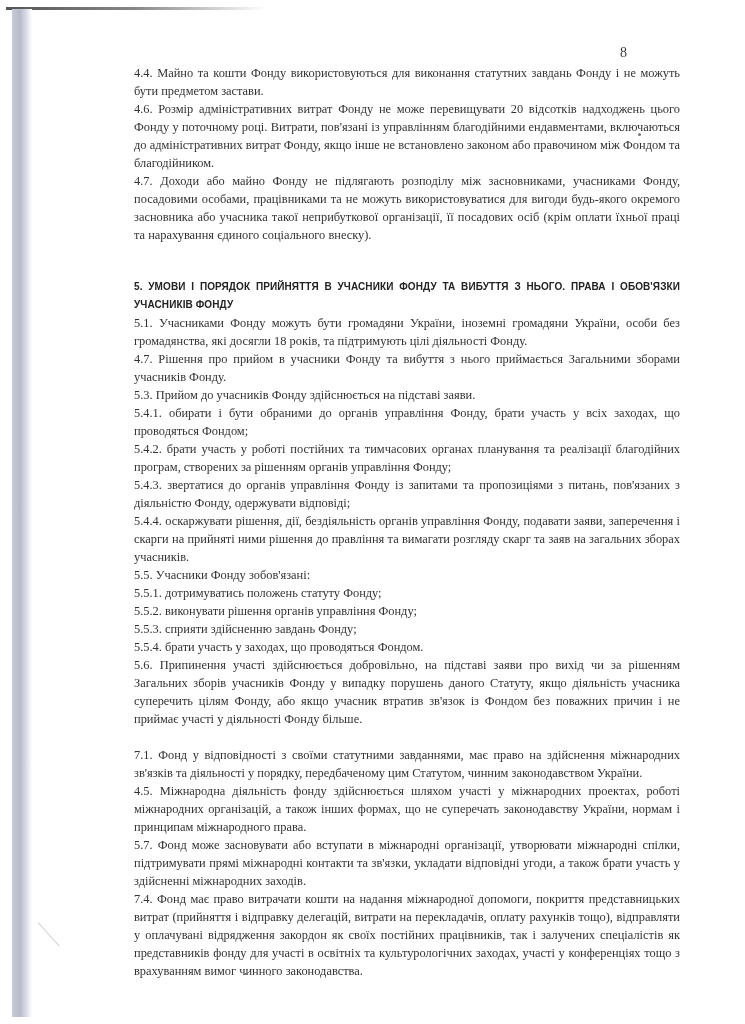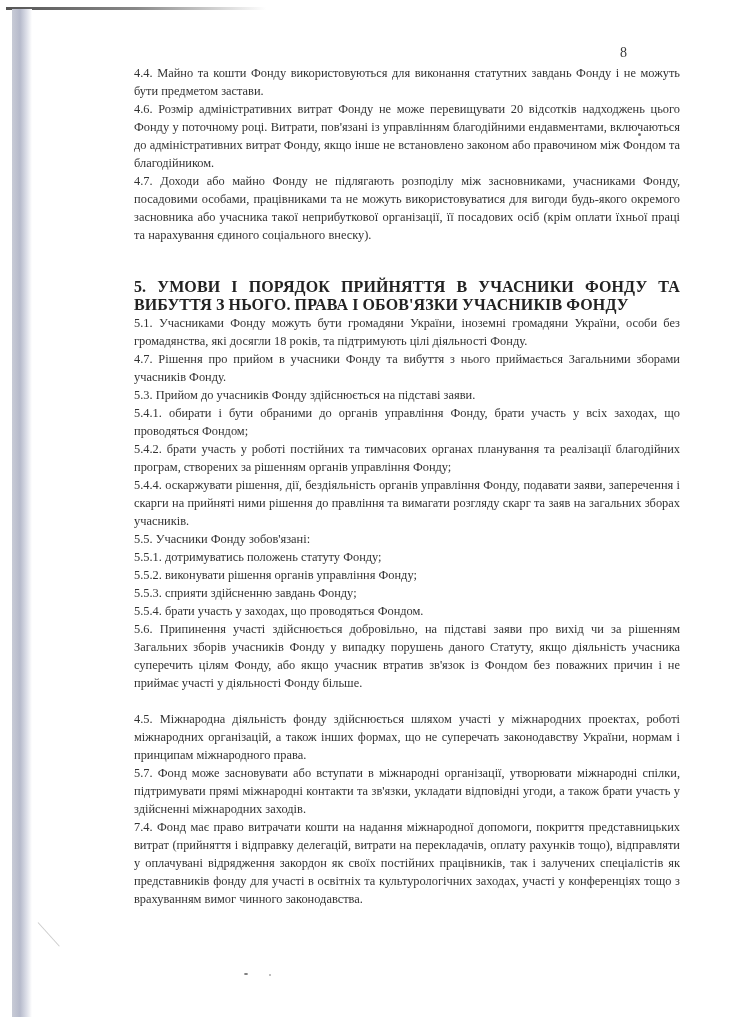--- a/index.html
+++ b/index.html
@@ -50,23 +50,23 @@
       margin-left: 31px;
     }
     .para {
       margin: 0;
     }
     .para.last-line-left {
       text-align-last: left;
     }
     .heading {
       margin: 0;
-      font-family: Liberation Serif, serif;
+      font-family: Liberation Sans, sans-serif;
       font-weight: bold;
-      font-size: 16px;
+      font-size: 10px;
       line-height: 18px;
       color: #222;
       letter-spacing: 0.1px;
     }
     .gap-lg { height: 34px; }
     .gap-md { height: 18px; }
     .speck {
       position: absolute;
       background: #777;
       border-radius: 50%;
@@ -100,32 +100,34 @@
 
   <div class="gap-lg"></div>
 
   <section>
     <h2 class="heading">5. УМОВИ І ПОРЯДОК ПРИЙНЯТТЯ В УЧАСНИКИ ФОНДУ ТА ВИБУТТЯ З НЬОГО. ПРАВА І ОБОВ'ЯЗКИ УЧАСНИКІВ ФОНДУ</h2>
     <p class="para last-line-left">5.1. Учасниками Фонду можуть бути громадяни України, іноземні громадяни України, особи без громадянства, які досягли 18 років, та підтримують цілі діяльності Фонду.</p>
     <p class="para last-line-left">4.7. Рішення про прийом в учасники Фонду та вибуття з нього приймається Загальними зборами учасників Фонду.</p>
     <p class="para last-line-left">5.3. Прийом до учасників Фонду здійснюється на підставі заяви.</p>
     <p class="para last-line-left">5.4.1. обирати і бути обраними до органів управління Фонду, брати участь у всіх заходах, що проводяться Фондом;</p>
     <p class="para last-line-left">5.4.2. брати участь у роботі постійних та тимчасових органах планування та реалізації благодійних програм, створених за рішенням органів управління Фонду;</p>
+    <p class="para last-line-left">5.4.3. звертатися до органів управління Фонду із запитами та пропозиціями з питань, пов'язаних з діяльністю Фонду, одержувати відповіді;</p>
     <p class="para last-line-left">5.4.4. оскаржувати рішення, дії, бездіяльність органів управління Фонду, подавати заяви, заперечення і скарги на прийняті ними рішення до правління та вимагати розгляду скарг та заяв на загальних зборах учасників.</p>
     <p class="para last-line-left">5.5. Учасники Фонду зобов'язані:</p>
     <p class="para last-line-left">5.5.1. дотримуватись положень статуту Фонду;</p>
     <p class="para last-line-left">5.5.2. виконувати рішення органів управління Фонду;</p>
     <p class="para last-line-left">5.5.3. сприяти здійсненню завдань Фонду;</p>
     <p class="para last-line-left">5.5.4. брати участь у заходах, що проводяться Фондом.</p>
     <p class="para last-line-left">5.6. Припинення участі здійснюється добровільно, на підставі заяви про вихід чи за рішенням Загальних зборів учасників Фонду у випадку порушень даного Статуту, якщо діяльність учасника суперечить цілям Фонду, або якщо учасник втратив зв'язок із Фондом без поважних причин і не приймає участі у діяльності Фонду більше.</p>
   </section>
 
   <div class="gap-md"></div>
 
   <section>
+    <p class="para last-line-left">7.1. Фонд у відповідності з своїми статутними завданнями, має право на здійснення міжнародних зв'язків та діяльності у порядку, передбаченому цим Статутом, чинним законодавством України.</p>
     <p class="para last-line-left">4.5. Міжнародна діяльність фонду здійснюється шляхом участі у міжнародних проектах, роботі міжнародних організацій, а також інших формах, що не суперечать законодавству України, нормам і принципам міжнародного права.</p>
     <p class="para last-line-left">5.7. Фонд може засновувати або вступати в міжнародні організації, утворювати міжнародні спілки, підтримувати прямі міжнародні контакти та зв'язки, укладати відповідні угоди, а також брати участь у здійсненні міжнародних заходів.</p>
     <p class="para last-line-left">7.4. Фонд має право витрачати кошти на надання міжнародної допомоги, покриття представницьких витрат (прийняття і відправку делегацій, витрати на перекладачів, оплату рахунків тощо), відправляти у оплачувані відрядження закордон як своїх постійних працівників, так і залучених спеціалістів як представників фонду для участі в освітніх та культурологічних заходах, участі у конференціях тощо з врахуванням вимог чинного законодавства.</p>
   </section>
 </div>
 
 <div class="scratch"></div>
 <div class="speck" style="left:244px;top:973px;width:4px;height:2px;"></div>
 <div class="speck" style="left:269px;top:974px;width:2px;height:2px;background:#aaa;"></div>
 <div class="speck" style="left:638px;top:133px;width:3px;height:3px;"></div>

